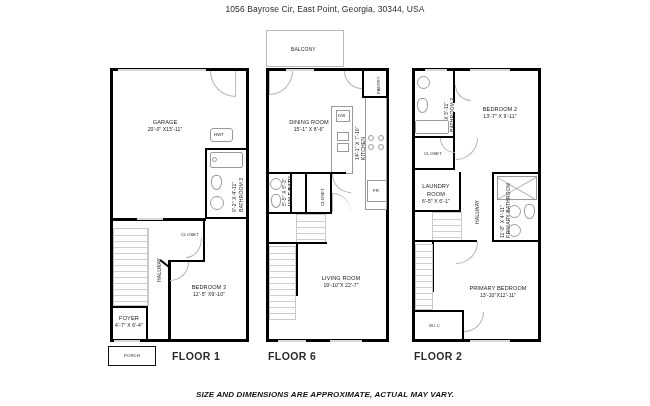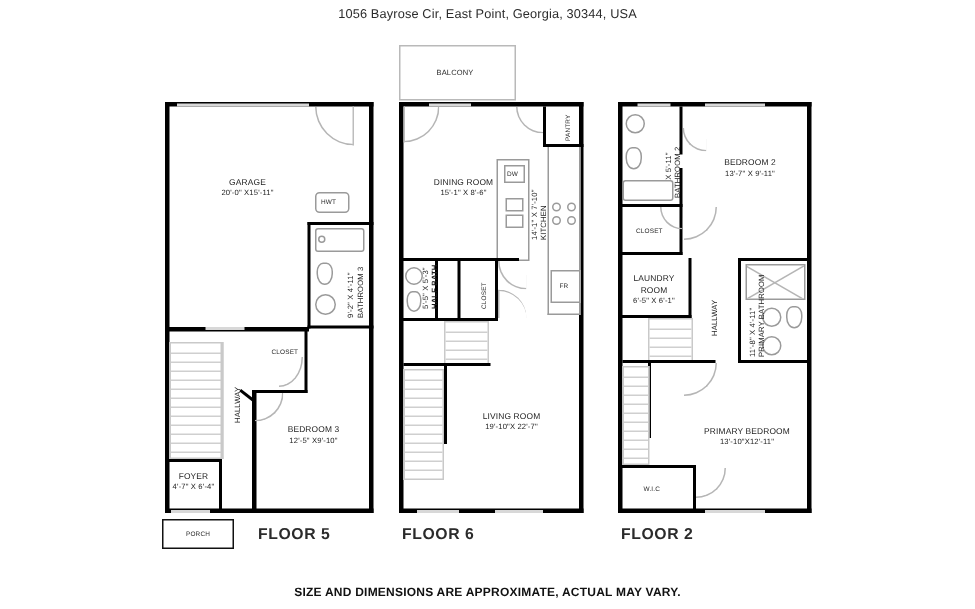--- a/index.html
+++ b/index.html
@@ -10,21 +10,21 @@
     color:#1a1a1a;
     overflow:hidden;
     position:relative;
   }
   .addr{
     position:absolute;top:4px;left:0;width:650px;
     text-align:center;font-size:8.5px;color:#2b2b2b;letter-spacing:.1px;
   }
   .footer{
     position:absolute;top:390px;left:0;width:650px;
-    text-align:center;font-size:8px;font-weight:bold;color:#111;letter-spacing:.15px;
+    text-align:center;font-size:8px;font-weight:bold;color:#111;letter-spacing:.15px;font-style:italic;
   }
   .floorlabel{
     position:absolute;font-size:10.5px;font-weight:bold;color:#2b2b2b;letter-spacing:.4px;
   }
   .plan{position:absolute;}
   
   .w{position:absolute;background:#000;}
   .op{position:absolute;background:#d8d8d8;}
   .lbl{position:absolute;text-align:center;font-size:5.4px;color:#1d1d1d;line-height:1.45;letter-spacing:.1px;white-space:nowrap;}
   .lbl .nm{display:block;font-size:5.6px;}
@@ -125,21 +125,21 @@
   <div class="w" style="left:146px;top:306px;width:2.2px;height:34px;"></div>
   <div class="lbl" style="left:108px;top:314px;width:42px;">
     <span class="nm">FOYER</span>
     <span class="dm">4'-7"  X 6'-4"</span>
   </div>
   <div class="op" style="left:114px;top:339.5px;width:26px;height:2.2px;"></div>
 
   <div class="porch" style="left:108px;top:346px;width:48px;height:20px;"></div>
   <div class="tiny" style="left:124px;top:353px;">PORCH</div>
 
-  <div class="floorlabel" style="left:172px;top:350px;">FLOOR 5</div>
+  <div class="floorlabel" style="left:172px;top:350px;">FLOOR 1</div>
 </div>
 
 <div class="plan" style="left:0;top:0;width:420px;height:380px;">
 
   <div class="balcony" style="left:266px;top:30px;width:78px;height:37px;"></div>
   <div class="tiny" style="left:291px;top:46px;font-size:5px;">BALCONY</div>
 
   <div class="w" style="left:266px;top:68px;width:3px;height:274px;"></div>
   <div class="w" style="left:386px;top:68px;width:3px;height:274px;"></div>
   <div class="w" style="left:266px;top:68px;width:123px;height:3px;"></div>

